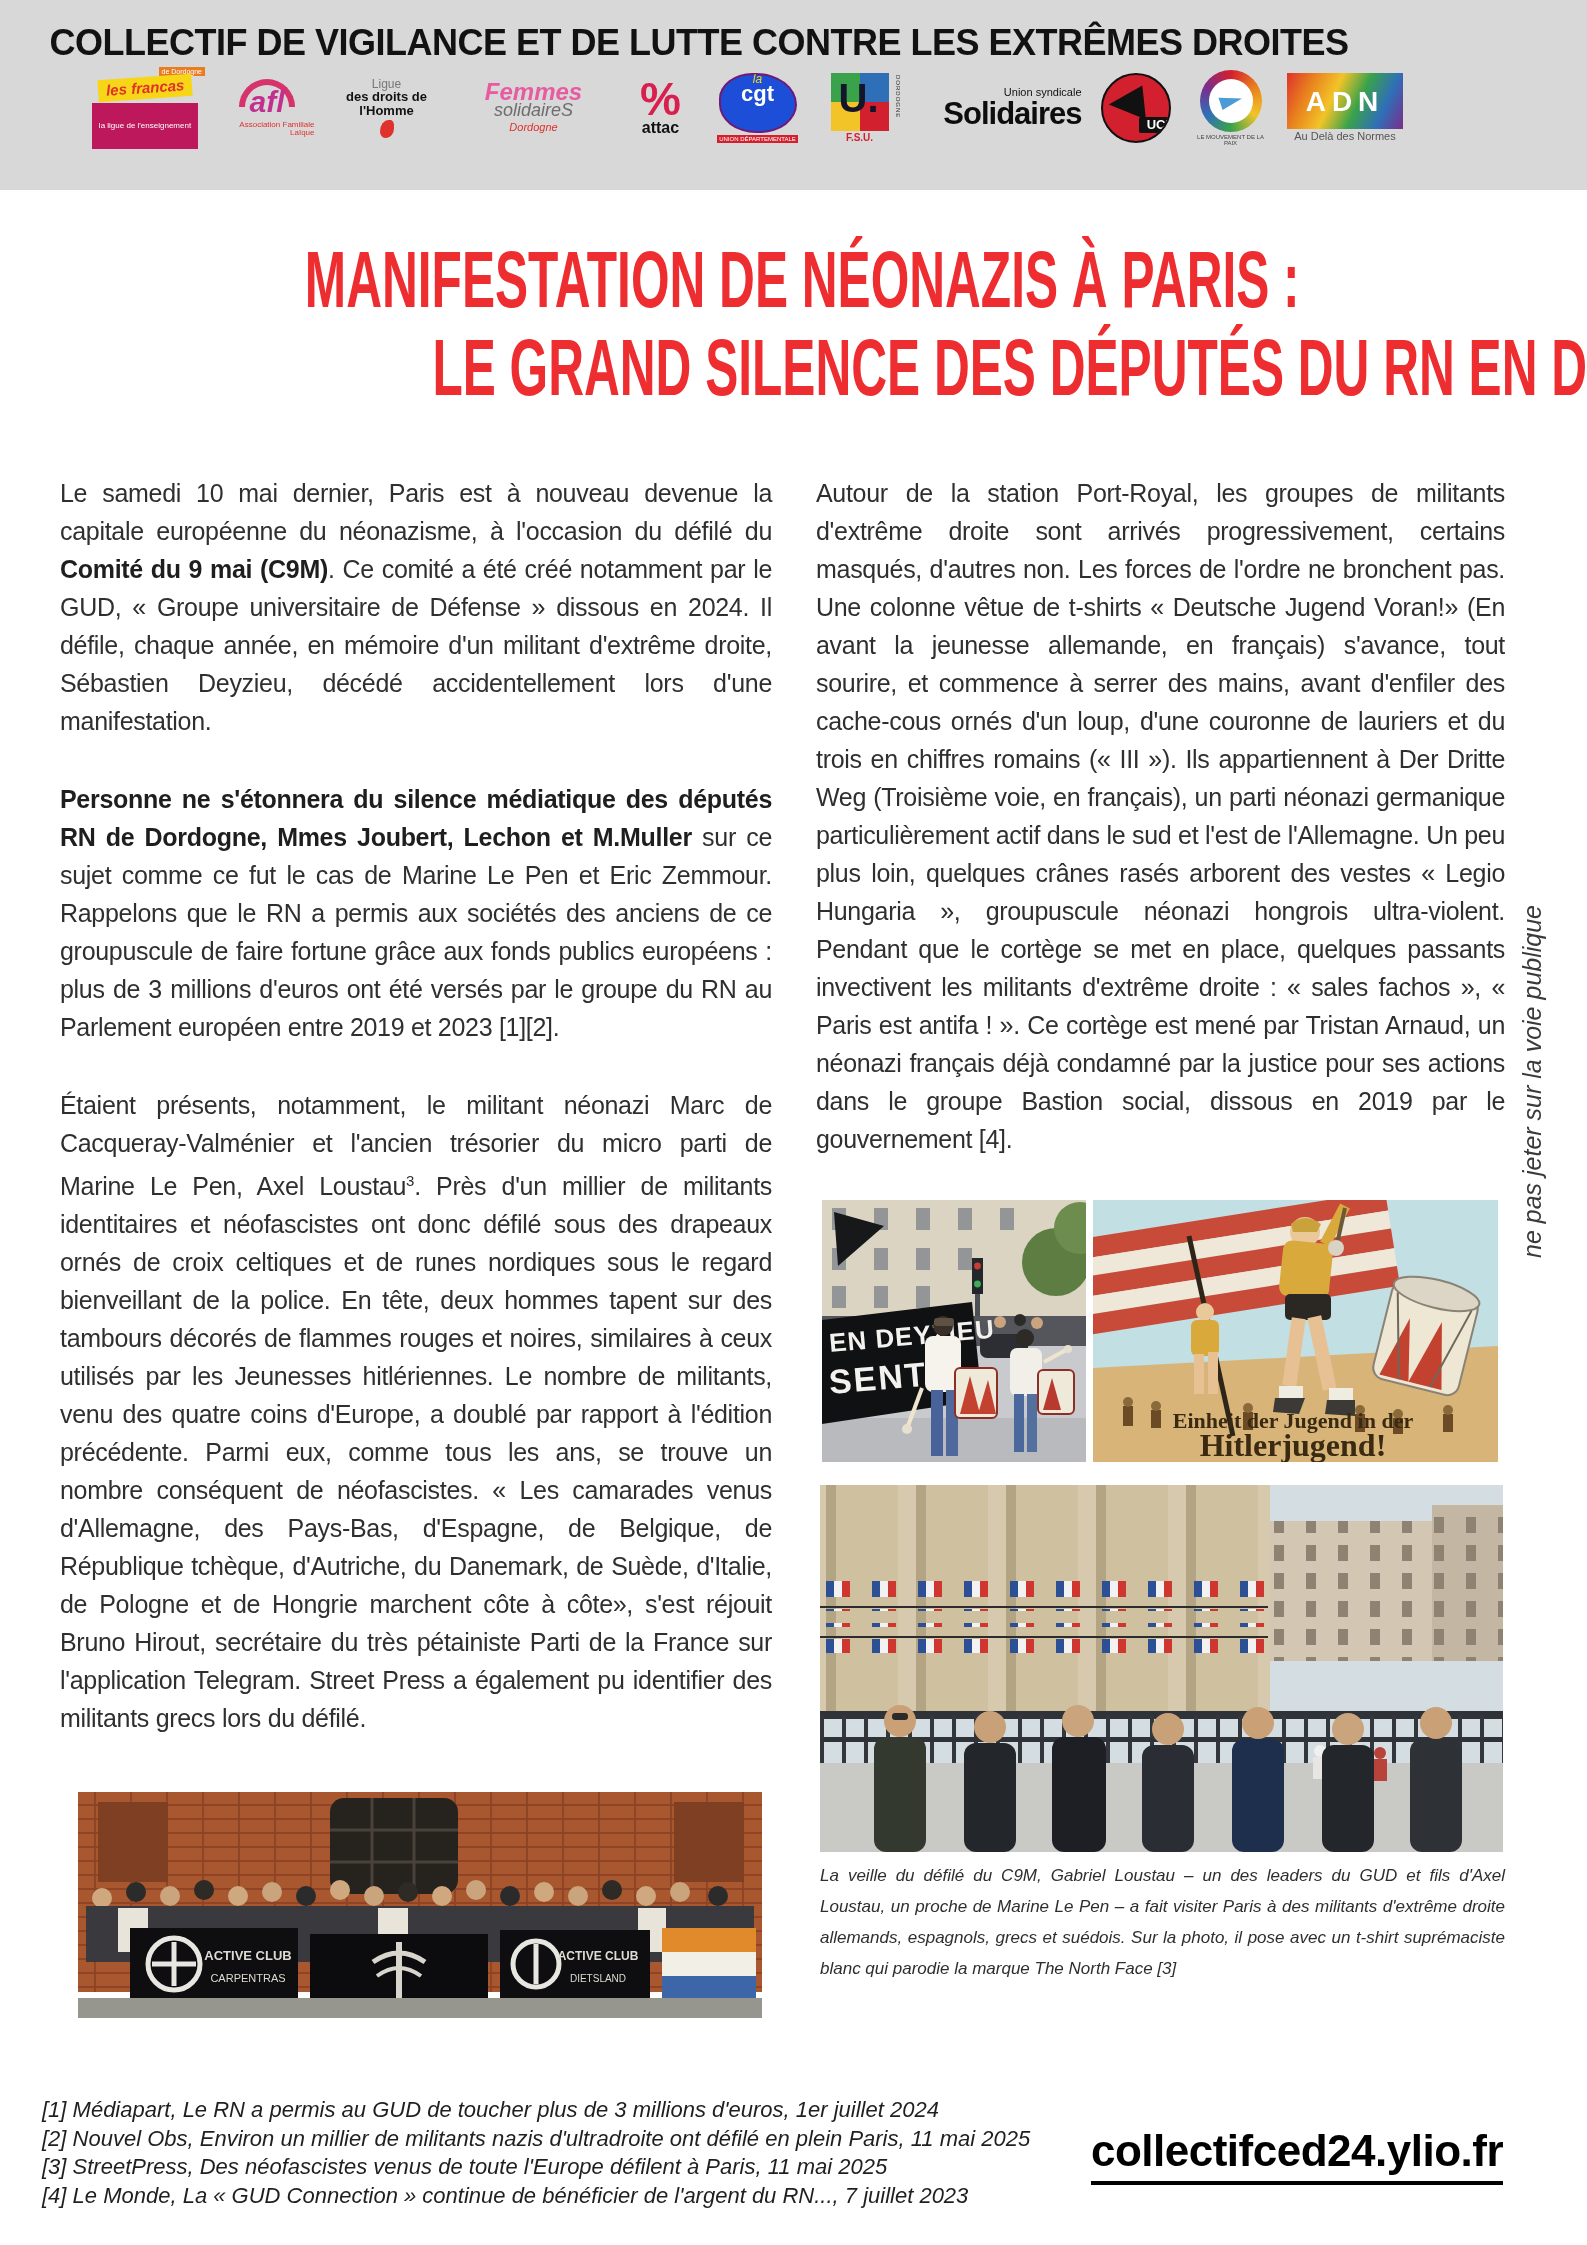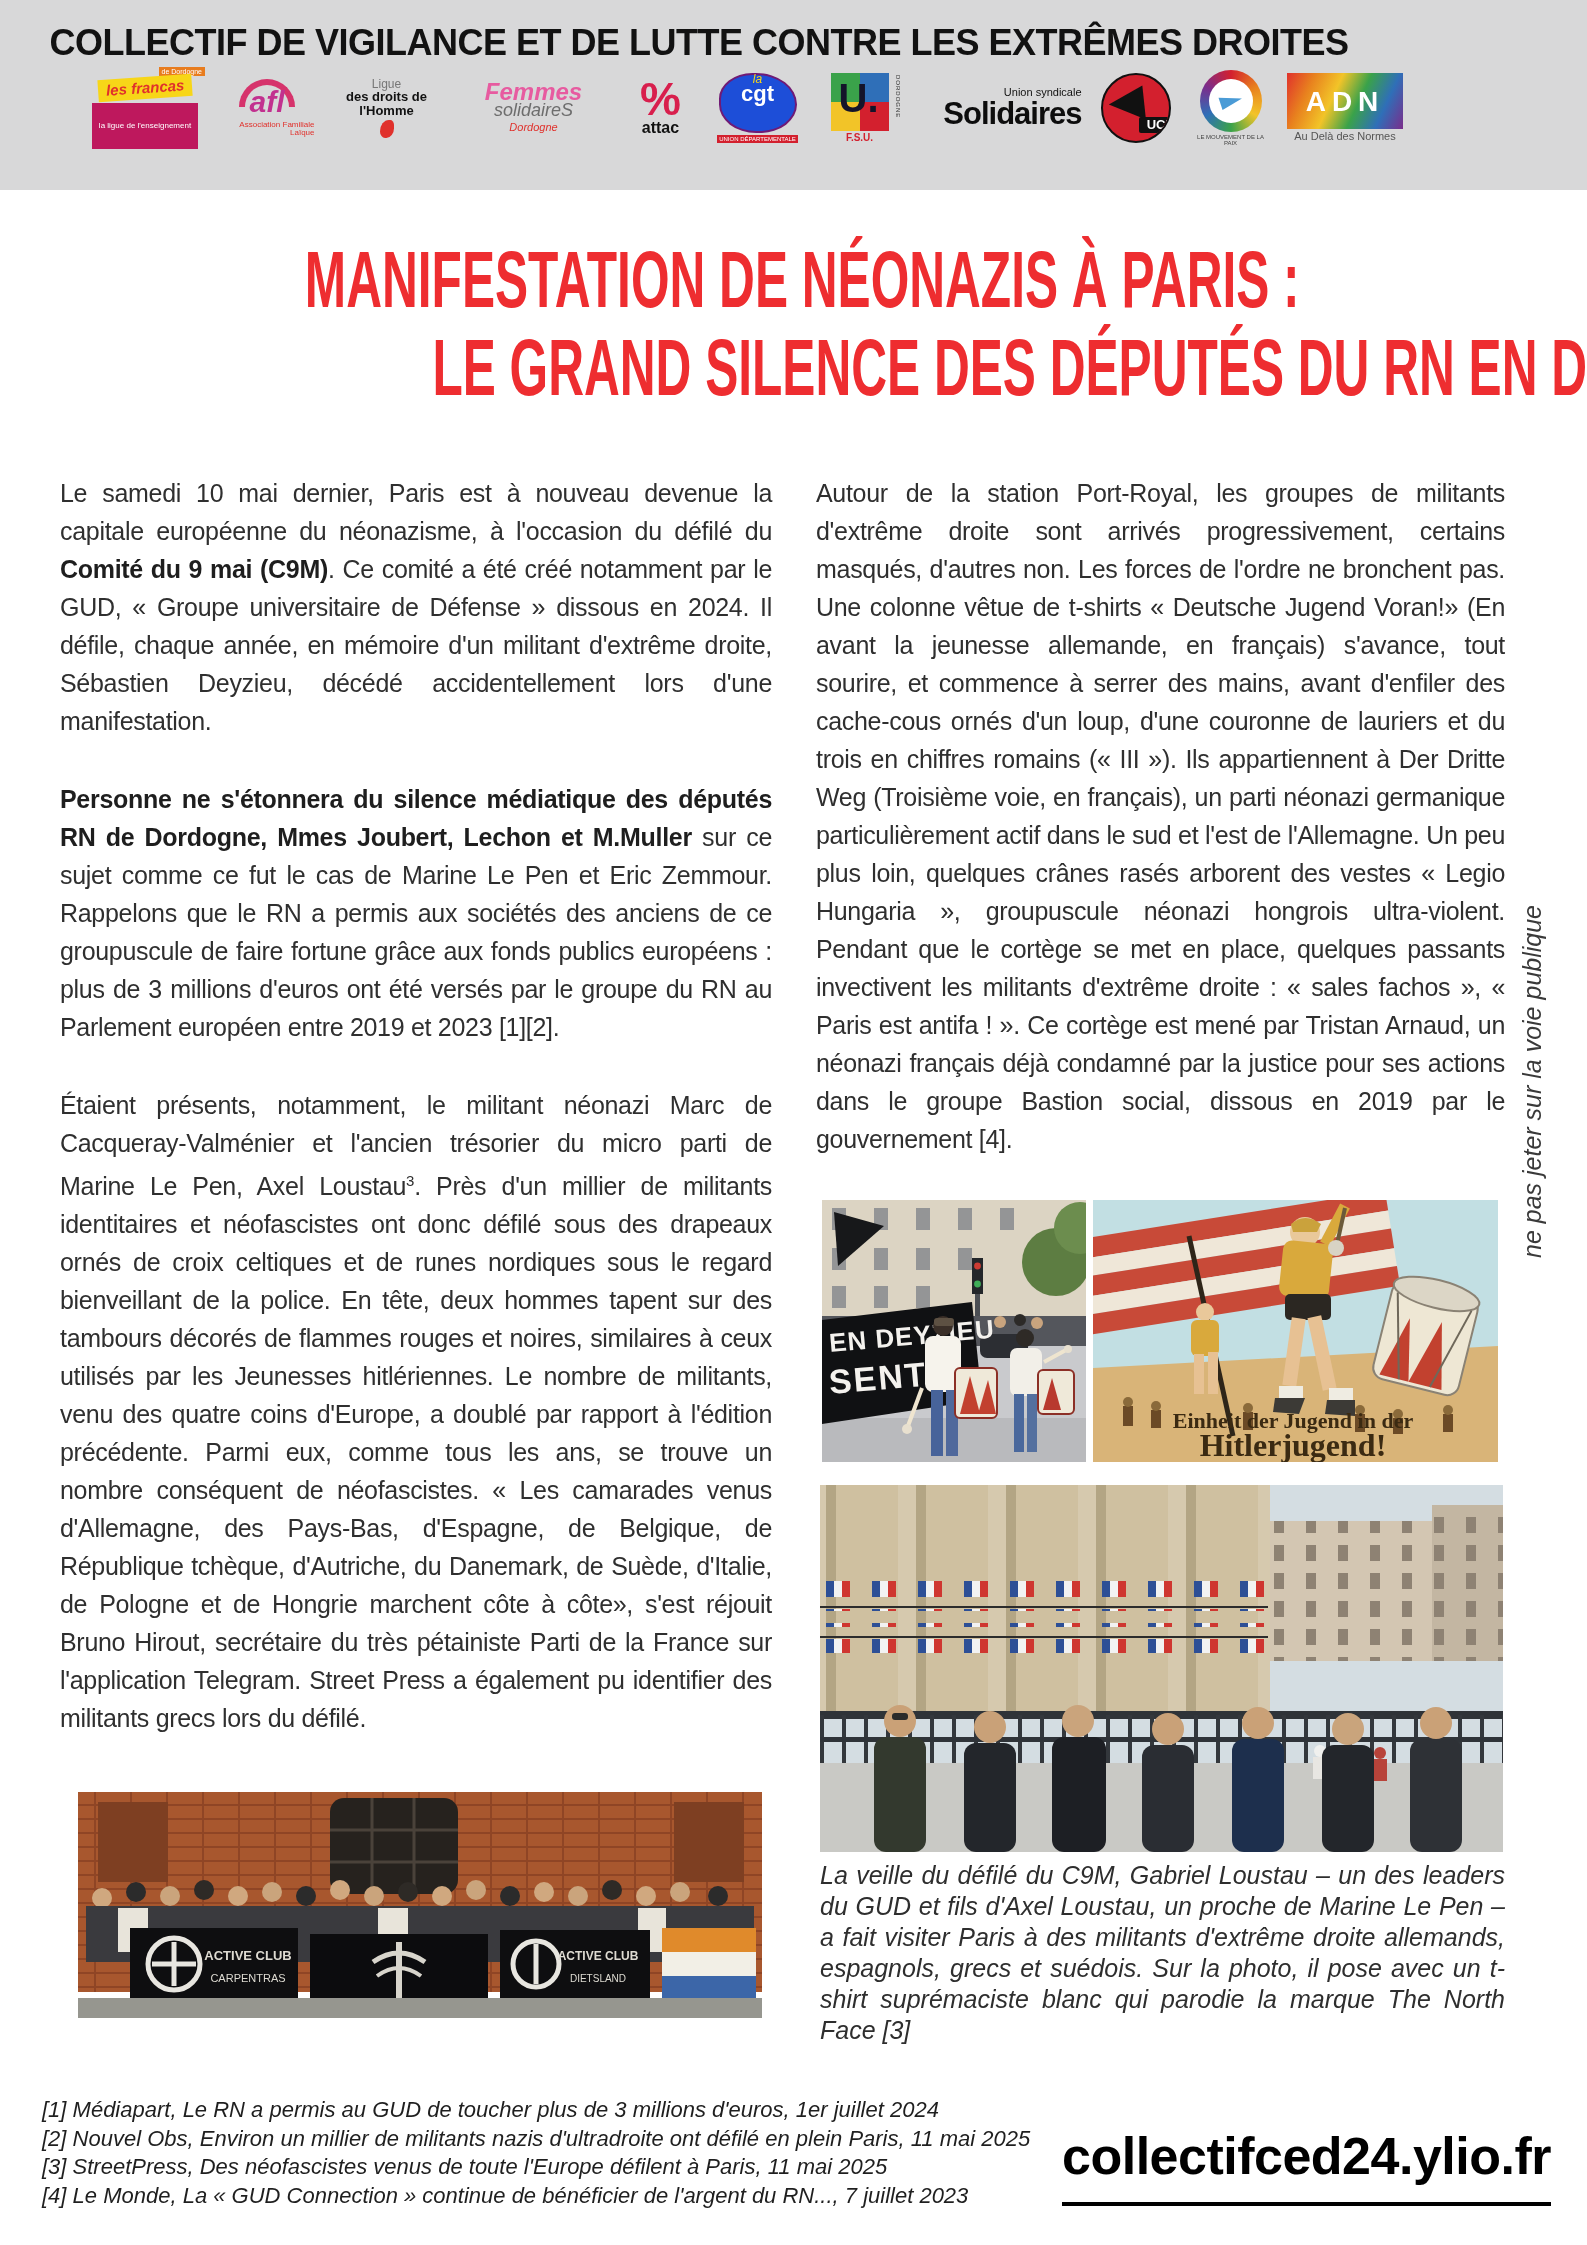--- a/index.html
+++ b/index.html
@@ -74,28 +74,28 @@
   sup{font-size:15px;}
 
   
   .ph{position:absolute;display:block;}
   .ph-demo{left:822px;top:1200px;}
   .ph-poster{left:1093px;top:1200px;}
   .ph-pantheon{left:820px;top:1485px;}
   .ph-active{left:78px;top:1792px;}
 
   
-  .caption{position:absolute;left:820px;top:1860px;width:685px;font-size:25px;line-height:31px;
+  .caption{position:absolute;left:820px;top:1860px;width:685px;font-size:17px;line-height:31px;
            font-style:italic;text-align:justify;color:#2e2e2e;}
   .footnotes{position:absolute;left:42px;top:2096px;width:1010px;font-size:22px;line-height:28.5px;
              font-style:italic;color:#1f1f1f;}
   .footnotes div{white-space:nowrap;}
   .website{position:absolute;left:1062px;top:2126px;width:470px;text-align:center;}
-  .website span{font-size:52px;font-weight:800;color:#000;letter-spacing:-.5px;
-                border-bottom:4px solid #000;padding-bottom:17px;}
+  .website span{font-size:44px;font-weight:800;color:#000;letter-spacing:-.5px;
+                border-bottom:4px solid #000;padding-bottom:6px;}
   .side-note{position:absolute;left:1518px;top:1258px;transform:rotate(-90deg);transform-origin:0 0;
              font-size:25px;font-style:italic;color:#3a3a3a;white-space:nowrap;}
   svg text{font-family:"Liberation Sans",sans-serif;}
   svg .blackletter{font-family:"Liberation Serif",serif;font-weight:bold;}
 </style>
 </head>
 <body>
 
 <div class="page">
 

